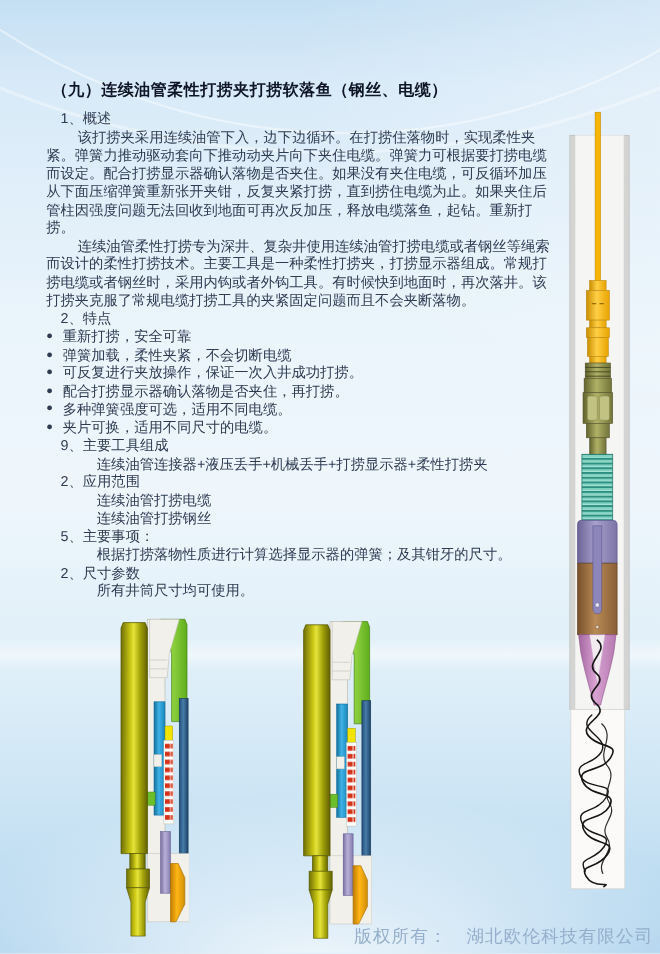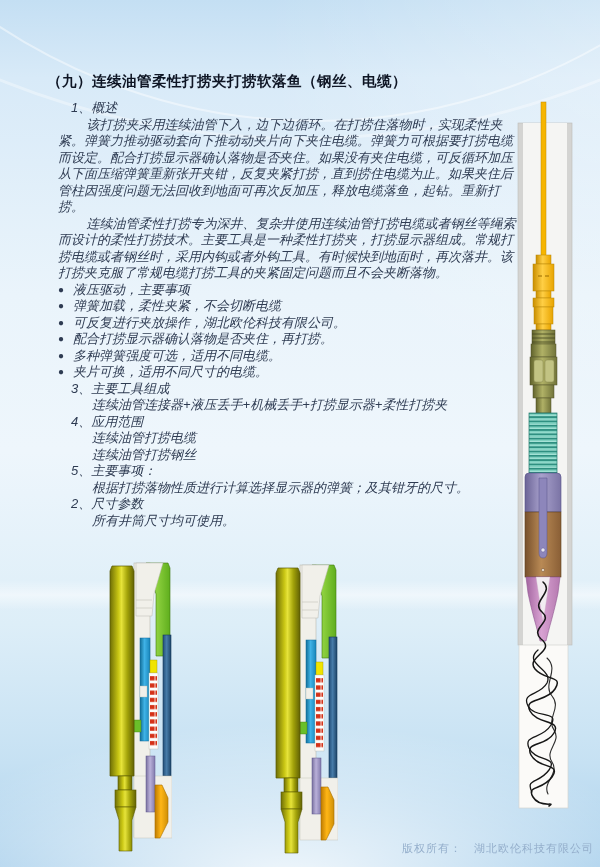--- a/index.html
+++ b/index.html
@@ -15,83 +15,84 @@
   .ring { position:absolute; border-radius:50%; border:3px solid rgba(255,255,255,0.35); pointer-events:none; }
   #ring1 { width:1600px; height:1600px; left:-500px; top:-1460px; }
   #ring2 { width:1150px; height:1150px; left:-260px; top:-1028px; border-width:2px; border-color:rgba(255,255,255,0.45); }
   .band  { position:absolute; left:0; top:580px; width:100%; height:30px;
            background:linear-gradient(rgba(255,255,255,0),rgba(255,255,255,0.5),rgba(255,255,255,0)); }
   .title {
     position:absolute; left:47px; top:72px; font-size:14.5px; font-weight:bold;
     color:#0e1524; letter-spacing:0.5px; white-space:nowrap;
   }
   .content {
-    position:absolute; left:58px; top:100px; width:464px;
-    font-size:13px; line-height:16.5px; color:#2e3b52;font-style:italic;
+    position:absolute; left:42px; top:100px; width:464px;
+    font-size:13px; line-height:16.5px; color:#2e3b52;
   }
   .h   { margin-left:13px; }
   .para{ text-indent:2.2em; }
-  .sub { margin-left:34px; }
+  .sub { margin-left:46px; }
   .bullet { display:flex; }
   .bullet .dot { width:15px; flex:0 0 15px; font-size:10px; color:#2e3b52; }
   .fig { position:absolute; }
   #fig1 { left:106px; top:560px; }
   #fig2 { left:272px; top:562px; }
   #fig3 { left:502px; top:98px; }
   .copyright {
-    position:absolute; top:841px; right:6px; font-size:11px;
+    position:absolute; top:841px; right:6px; font-size:16px;
     color:#94aecb; letter-spacing:1px; white-space:pre;
   }
   .defsonly { position:absolute; width:0; height:0; }
 </style>
 </head>
 <body>
 
 <div class="page">
 
   <div class="ring" id="ring1"></div>
   <div class="ring" id="ring2"></div>
   <div class="band"></div>
 
   <h1 class="title">（九）连续油管柔性打捞夹打捞软落鱼（钢丝、电缆）</h1>
 
   <div class="content">
     <div class="h">1、概述</div>
     <p class="para">该打捞夹采用连续油管下入，边下边循环。在打捞住落物时，实现柔性夹紧。弹簧力推动驱动套向下推动动夹片向下夹住电缆。弹簧力可根据要打捞电缆而设定。配合打捞显示器确认落物是否夹住。如果没有夹住电缆，可反循环加压从下面压缩弹簧重新张开夹钳，反复夹紧打捞，直到捞住电缆为止。如果夹住后管柱因强度问题无法回收到地面可再次反加压，释放电缆落鱼，起钻。重新打捞。</p>
     <p class="para">连续油管柔性打捞专为深井、复杂井使用连续油管打捞电缆或者钢丝等绳索而设计的柔性打捞技术。主要工具是一种柔性打捞夹，打捞显示器组成。常规打捞电缆或者钢丝时，采用内钩或者外钩工具。有时候快到地面时，再次落井。该打捞夹克服了常规电缆打捞工具的夹紧固定问题而且不会夹断落物。</p>
 
-    <div class="bullet">
-        <span class="dot">●</span>
-        <span>液压驱动，主要事项</span>
+    <div class="h">2、特点</div>
+    <div class="bullet">
+        <span class="dot">●</span>
+        <span>重新打捞，安全可靠</span>
       </div>
     <div class="bullet">
         <span class="dot">●</span>
         <span>弹簧加载，柔性夹紧，不会切断电缆</span>
       </div>
     <div class="bullet">
         <span class="dot">●</span>
-        <span>可反复进行夹放操作，湖北欧伦科技有限公司。</span>
+        <span>可反复进行夹放操作，保证一次入井成功打捞。</span>
       </div>
     <div class="bullet">
         <span class="dot">●</span>
         <span>配合打捞显示器确认落物是否夹住，再打捞。</span>
       </div>
     <div class="bullet">
         <span class="dot">●</span>
         <span>多种弹簧强度可选，适用不同电缆。</span>
       </div>
     <div class="bullet">
         <span class="dot">●</span>
         <span>夹片可换，适用不同尺寸的电缆。</span>
       </div>
 
-    <div class="h">3、主要工具组成</div>
+    <div class="h">9、主要工具组成</div>
     <div class="sub">连续油管连接器+液压丢手+机械丢手+打捞显示器+柔性打捞夹</div>
 
-    <div class="h">4、应用范围</div>
+    <div class="h">2、应用范围</div>
     <div class="sub">连续油管打捞电缆</div>
     <div class="sub">连续油管打捞钢丝</div>
 
     <div class="h">5、主要事项：</div>
     <div class="sub">根据打捞落物性质进行计算选择显示器的弹簧；及其钳牙的尺寸。</div>
 
     <div class="h">2、尺寸参数</div>
     <div class="sub">所有井筒尺寸均可使用。</div>
   </div>
 

